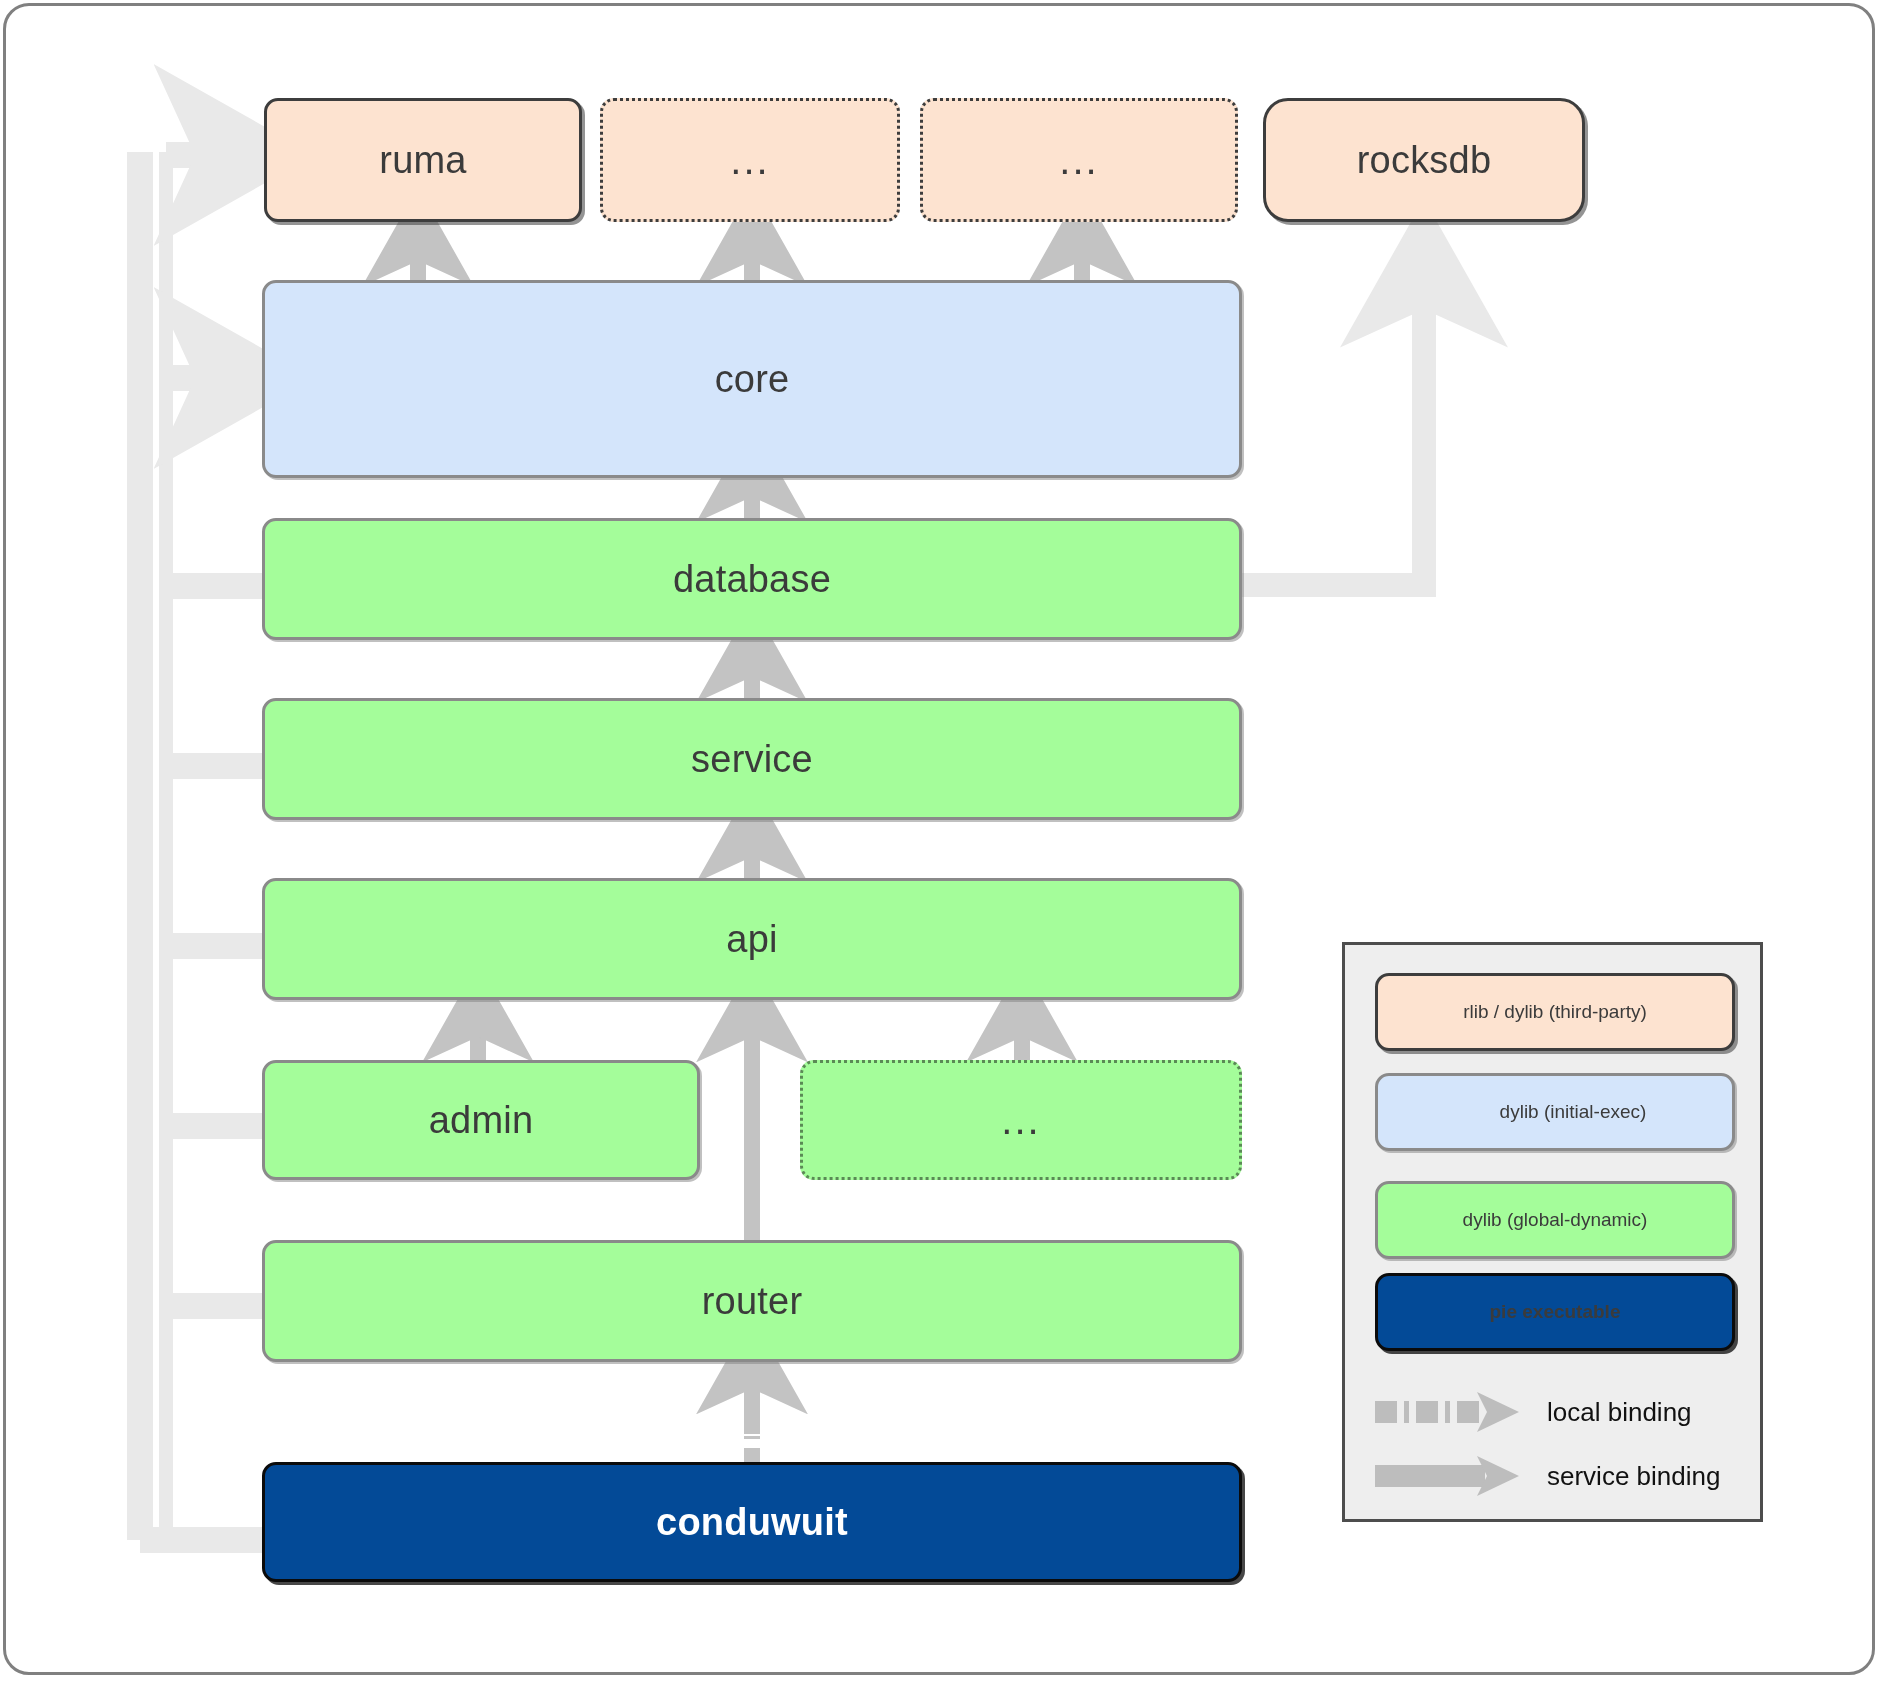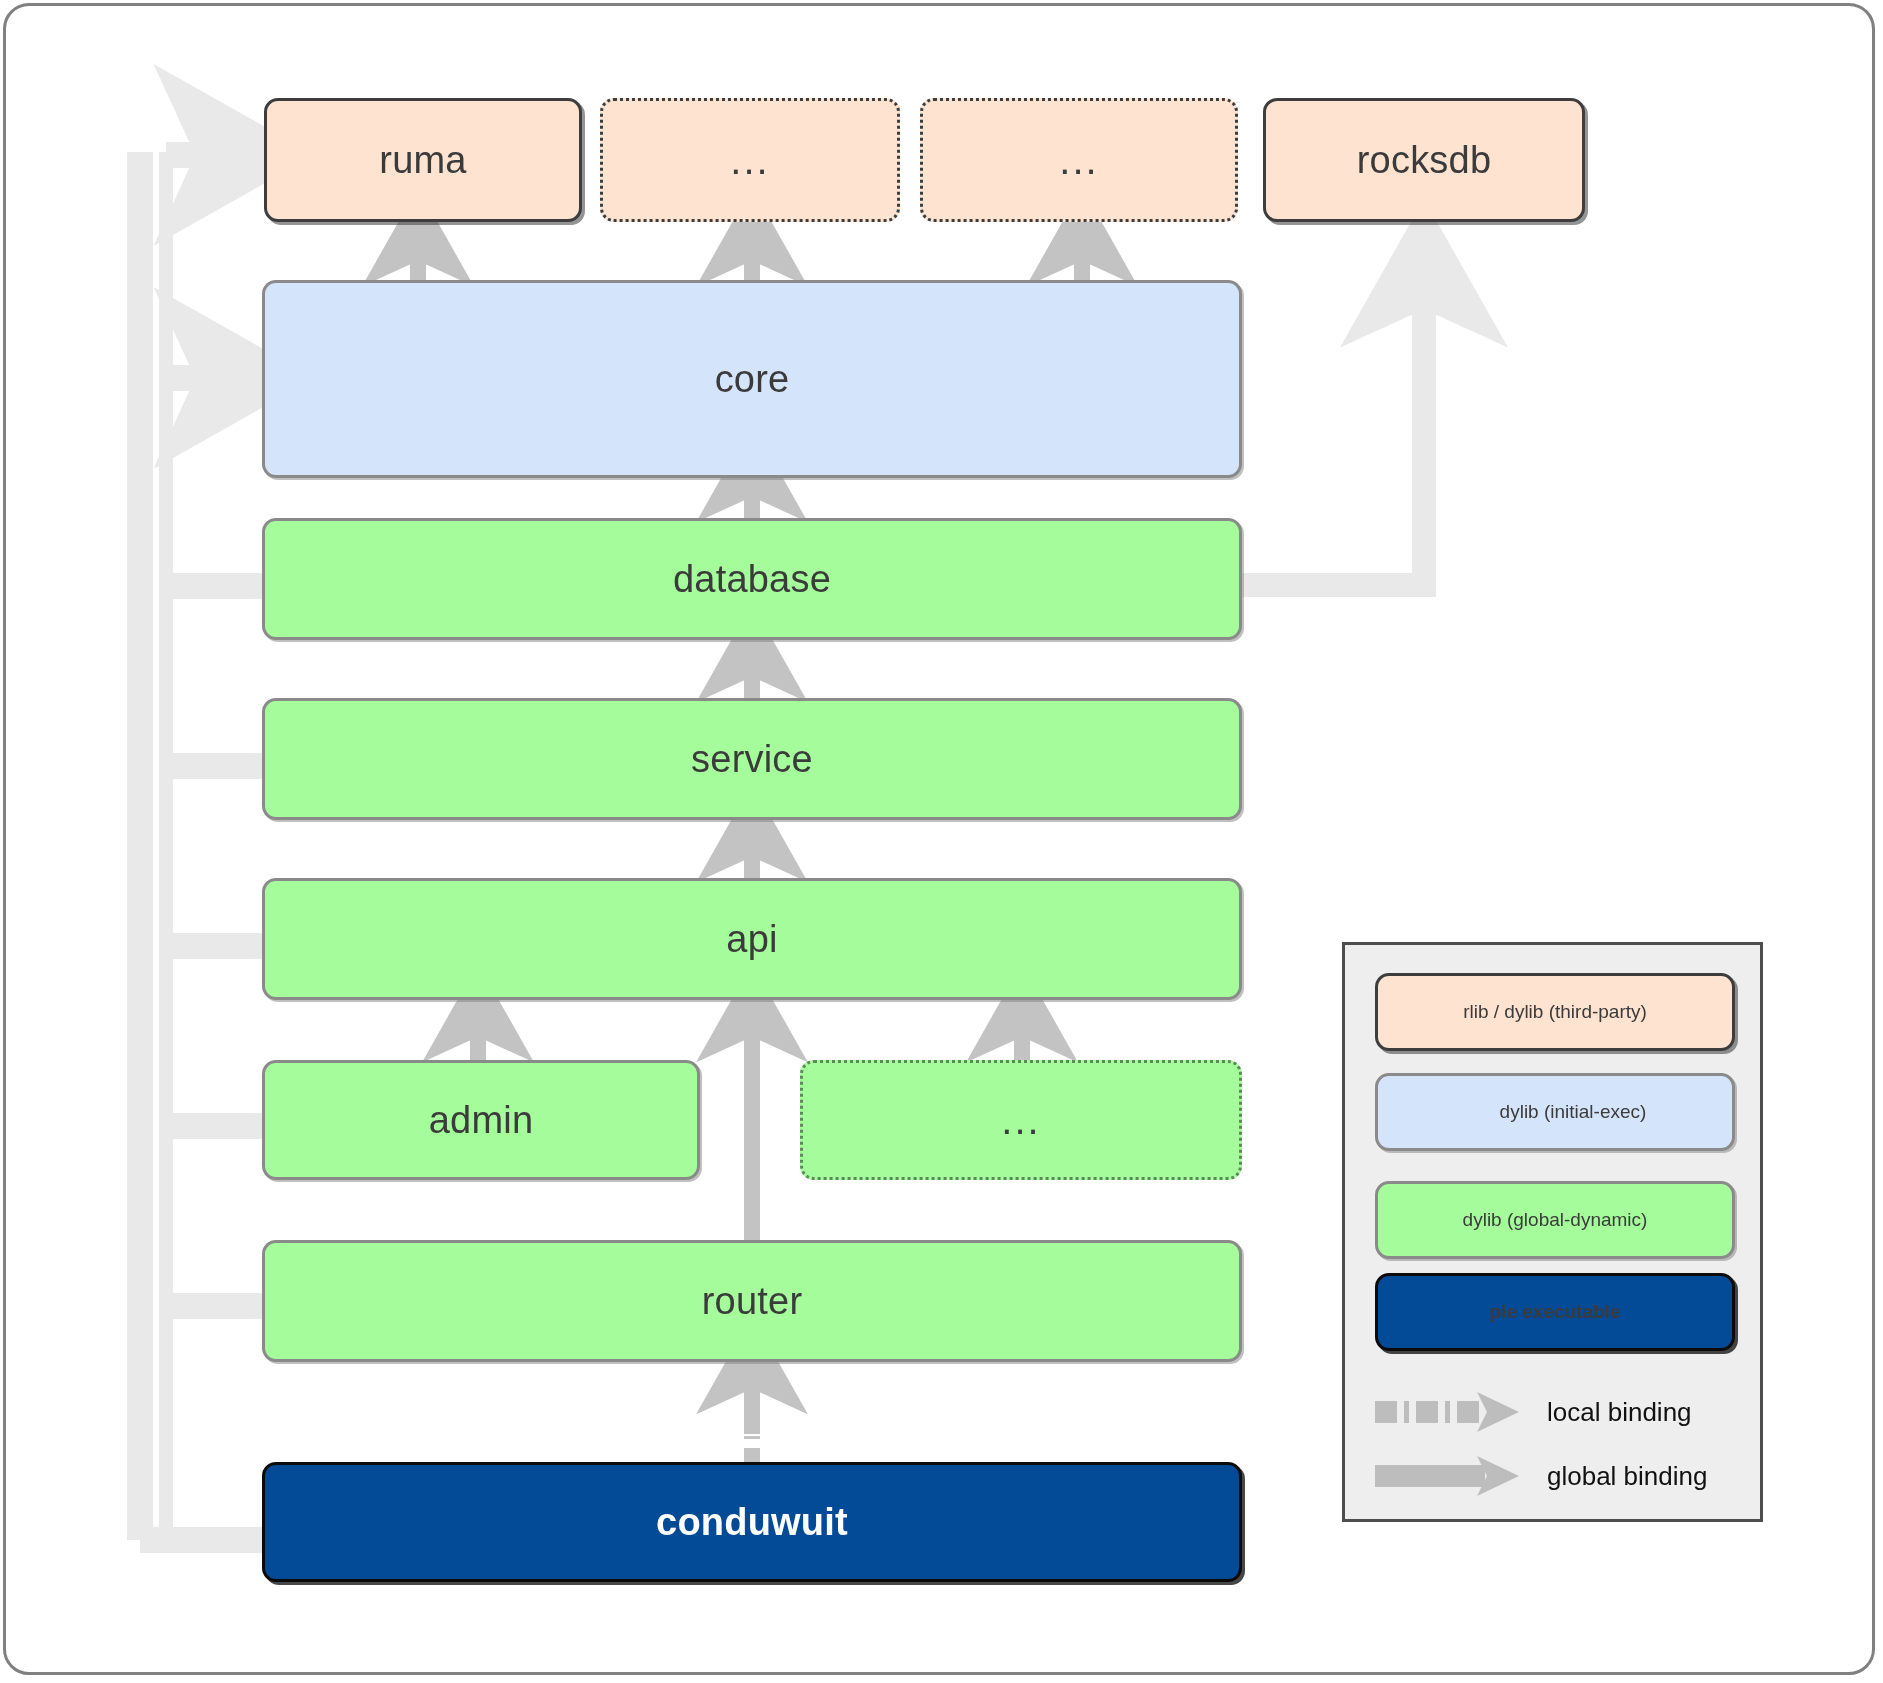--- a/index.html
+++ b/index.html
@@ -208,21 +208,21 @@
   </div>
 
   <div class="node n-third-dotted" style="left:600px; top:98px; width:300px; height:124px;">
     <span class="lbl dots">...</span>
   </div>
 
   <div class="node n-third-dotted" style="left:920px; top:98px; width:318px; height:124px;">
     <span class="lbl dots">...</span>
   </div>
 
-  <div class="node n-third" style="left:1263px; top:98px; width:322px; height:124px;">
+  <div class="node n-third" style="left:1263px; top:98px; width:322px; height:124px;border-radius:25px;">
     <span class="lbl">rocksdb</span>
   </div>
 
   <div class="node n-ie" style="left:262px; top:280px; width:980px; height:198px;">
     <span class="lbl">core</span>
   </div>
 
   <div class="node n-gd" style="left:262px; top:518px; width:980px; height:122px;">
     <span class="lbl">database</span>
   </div>
@@ -275,17 +275,17 @@
         <path d="M104,2 L146,22 L104,42 L114,22 Z" fill="#bdbdbd"></path>
       </svg>
       <span class="lg-txt">local binding</span>
     </div>
 
     <div class="lg-row" style="top:504px;">
       <svg width="150" height="44" viewBox="0 0 150 44">
         <path d="M2,22 L112,22" stroke="#bdbdbd" stroke-width="22" fill="none"></path>
         <path d="M104,2 L146,22 L104,42 L114,22 Z" fill="#bdbdbd"></path>
       </svg>
-      <span class="lg-txt">global binding</span>
+      <span class="lg-txt">service binding</span>
     </div>
 
   </div>
 </div>
 
 </body></html>

